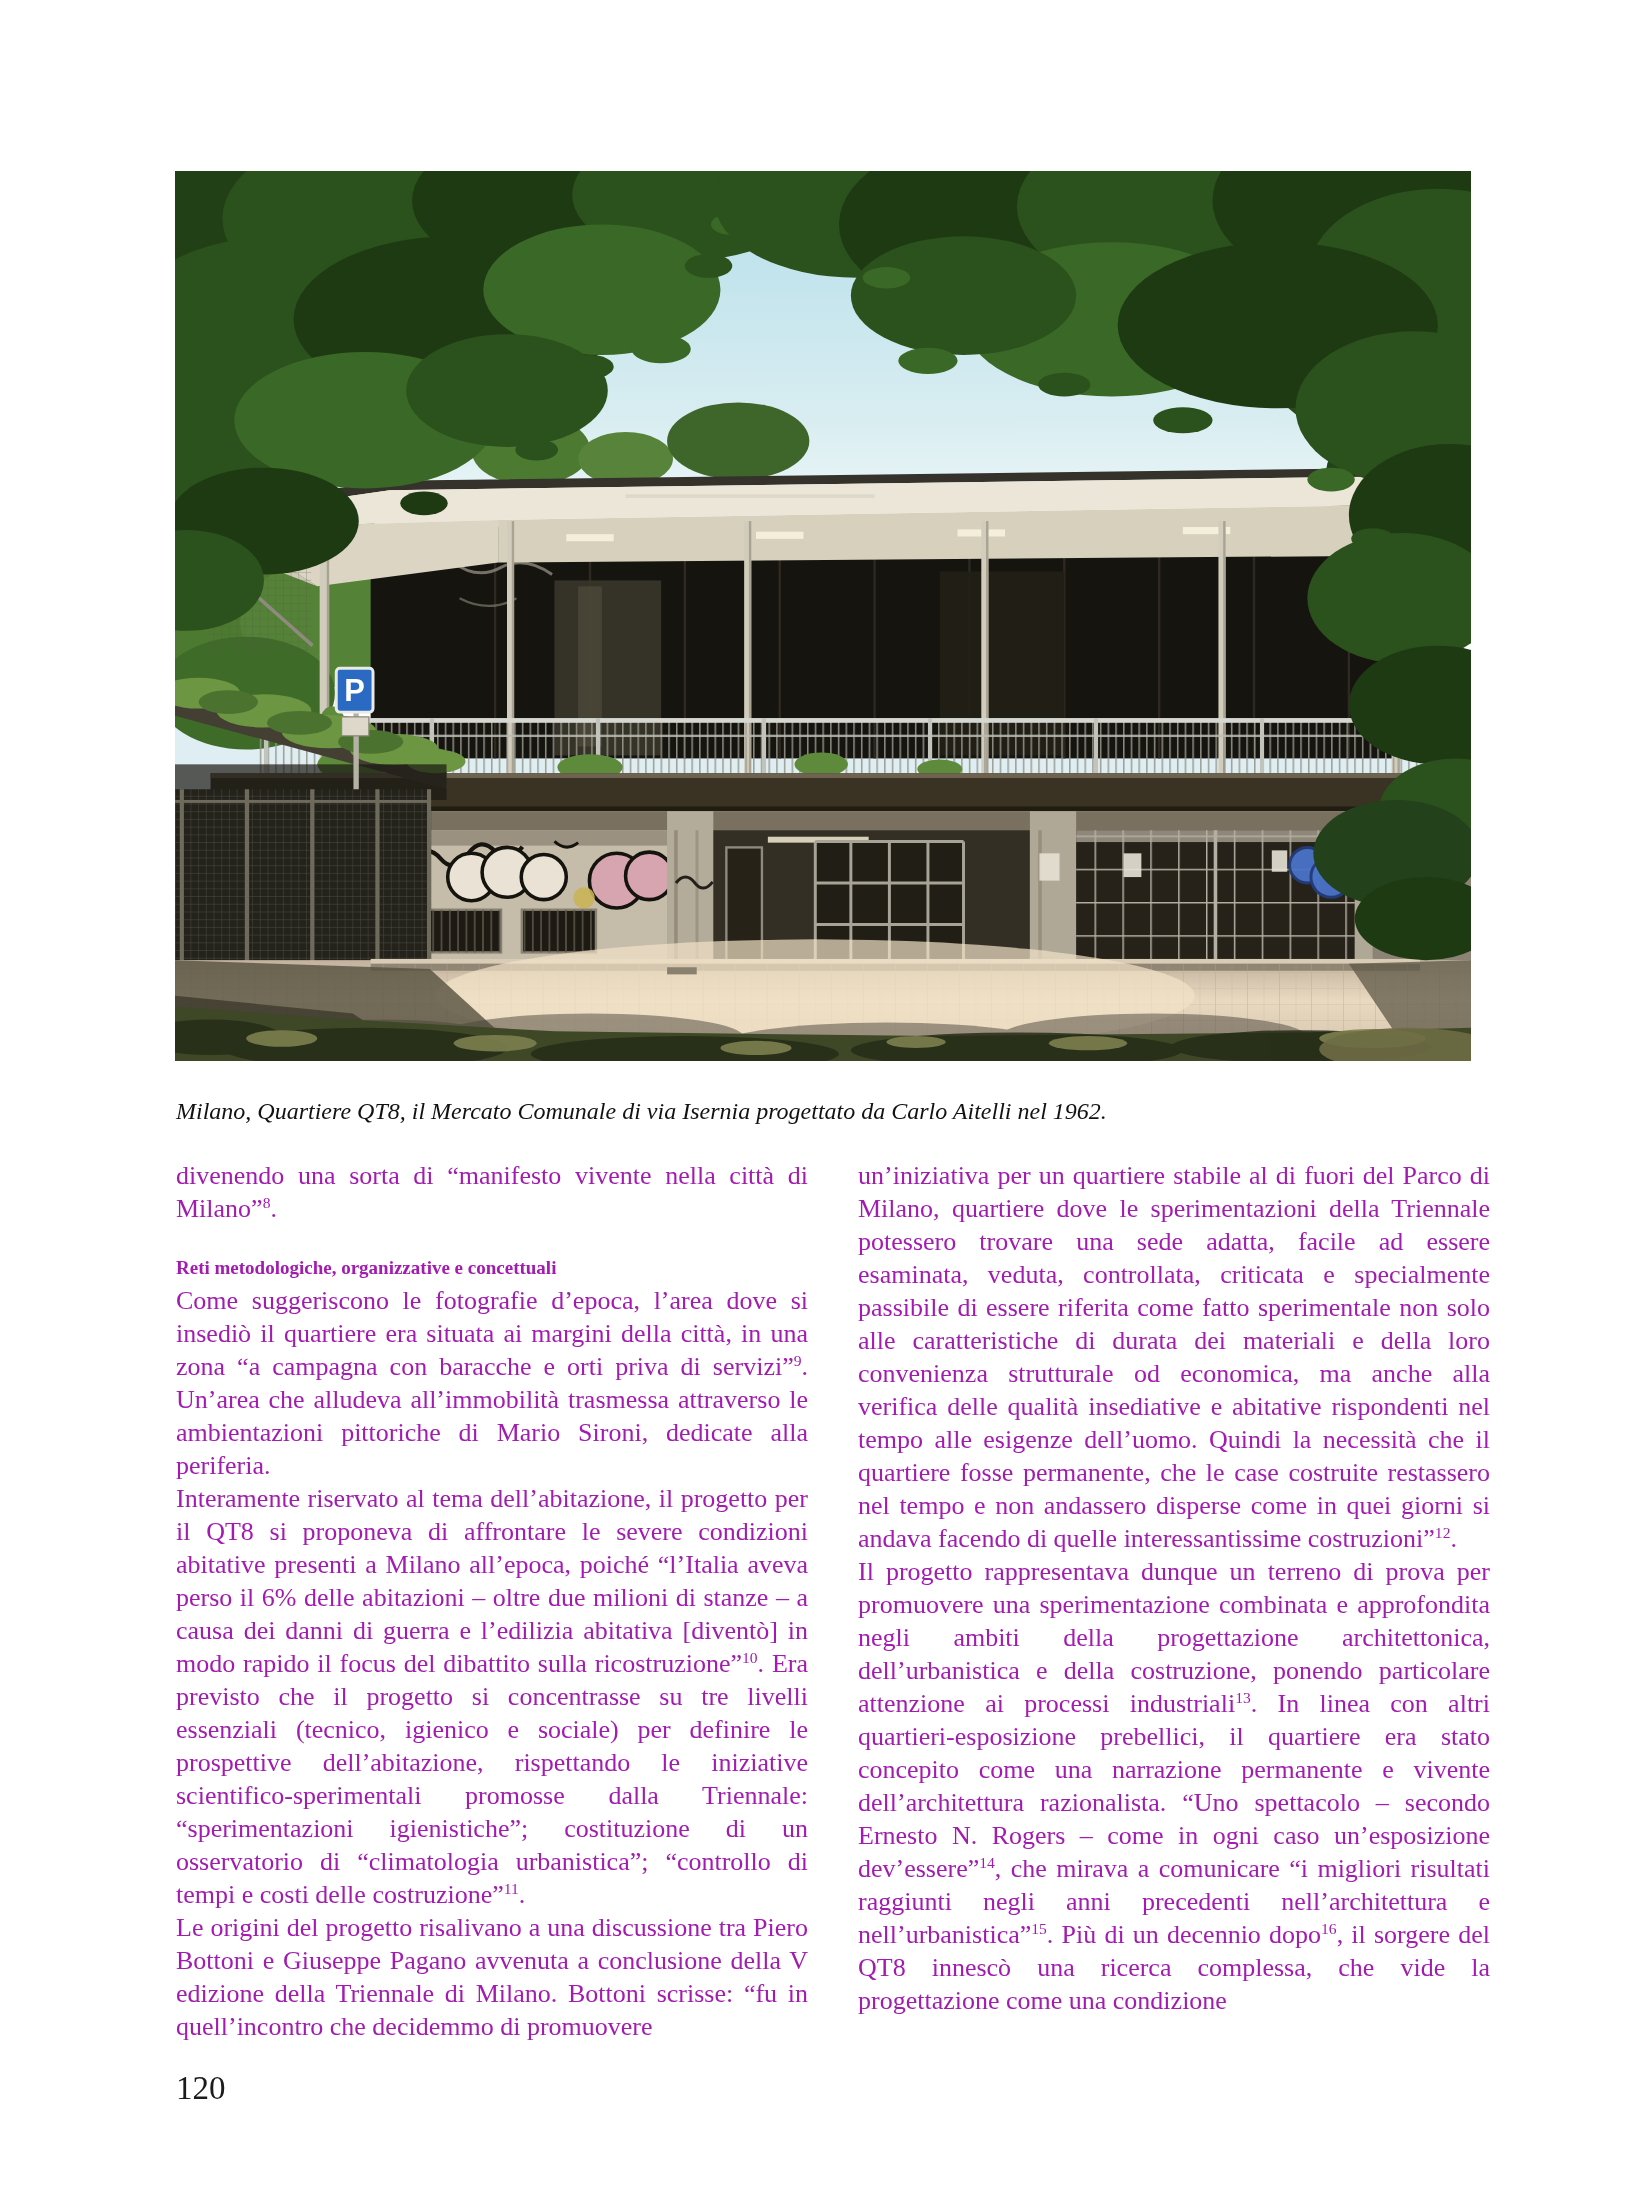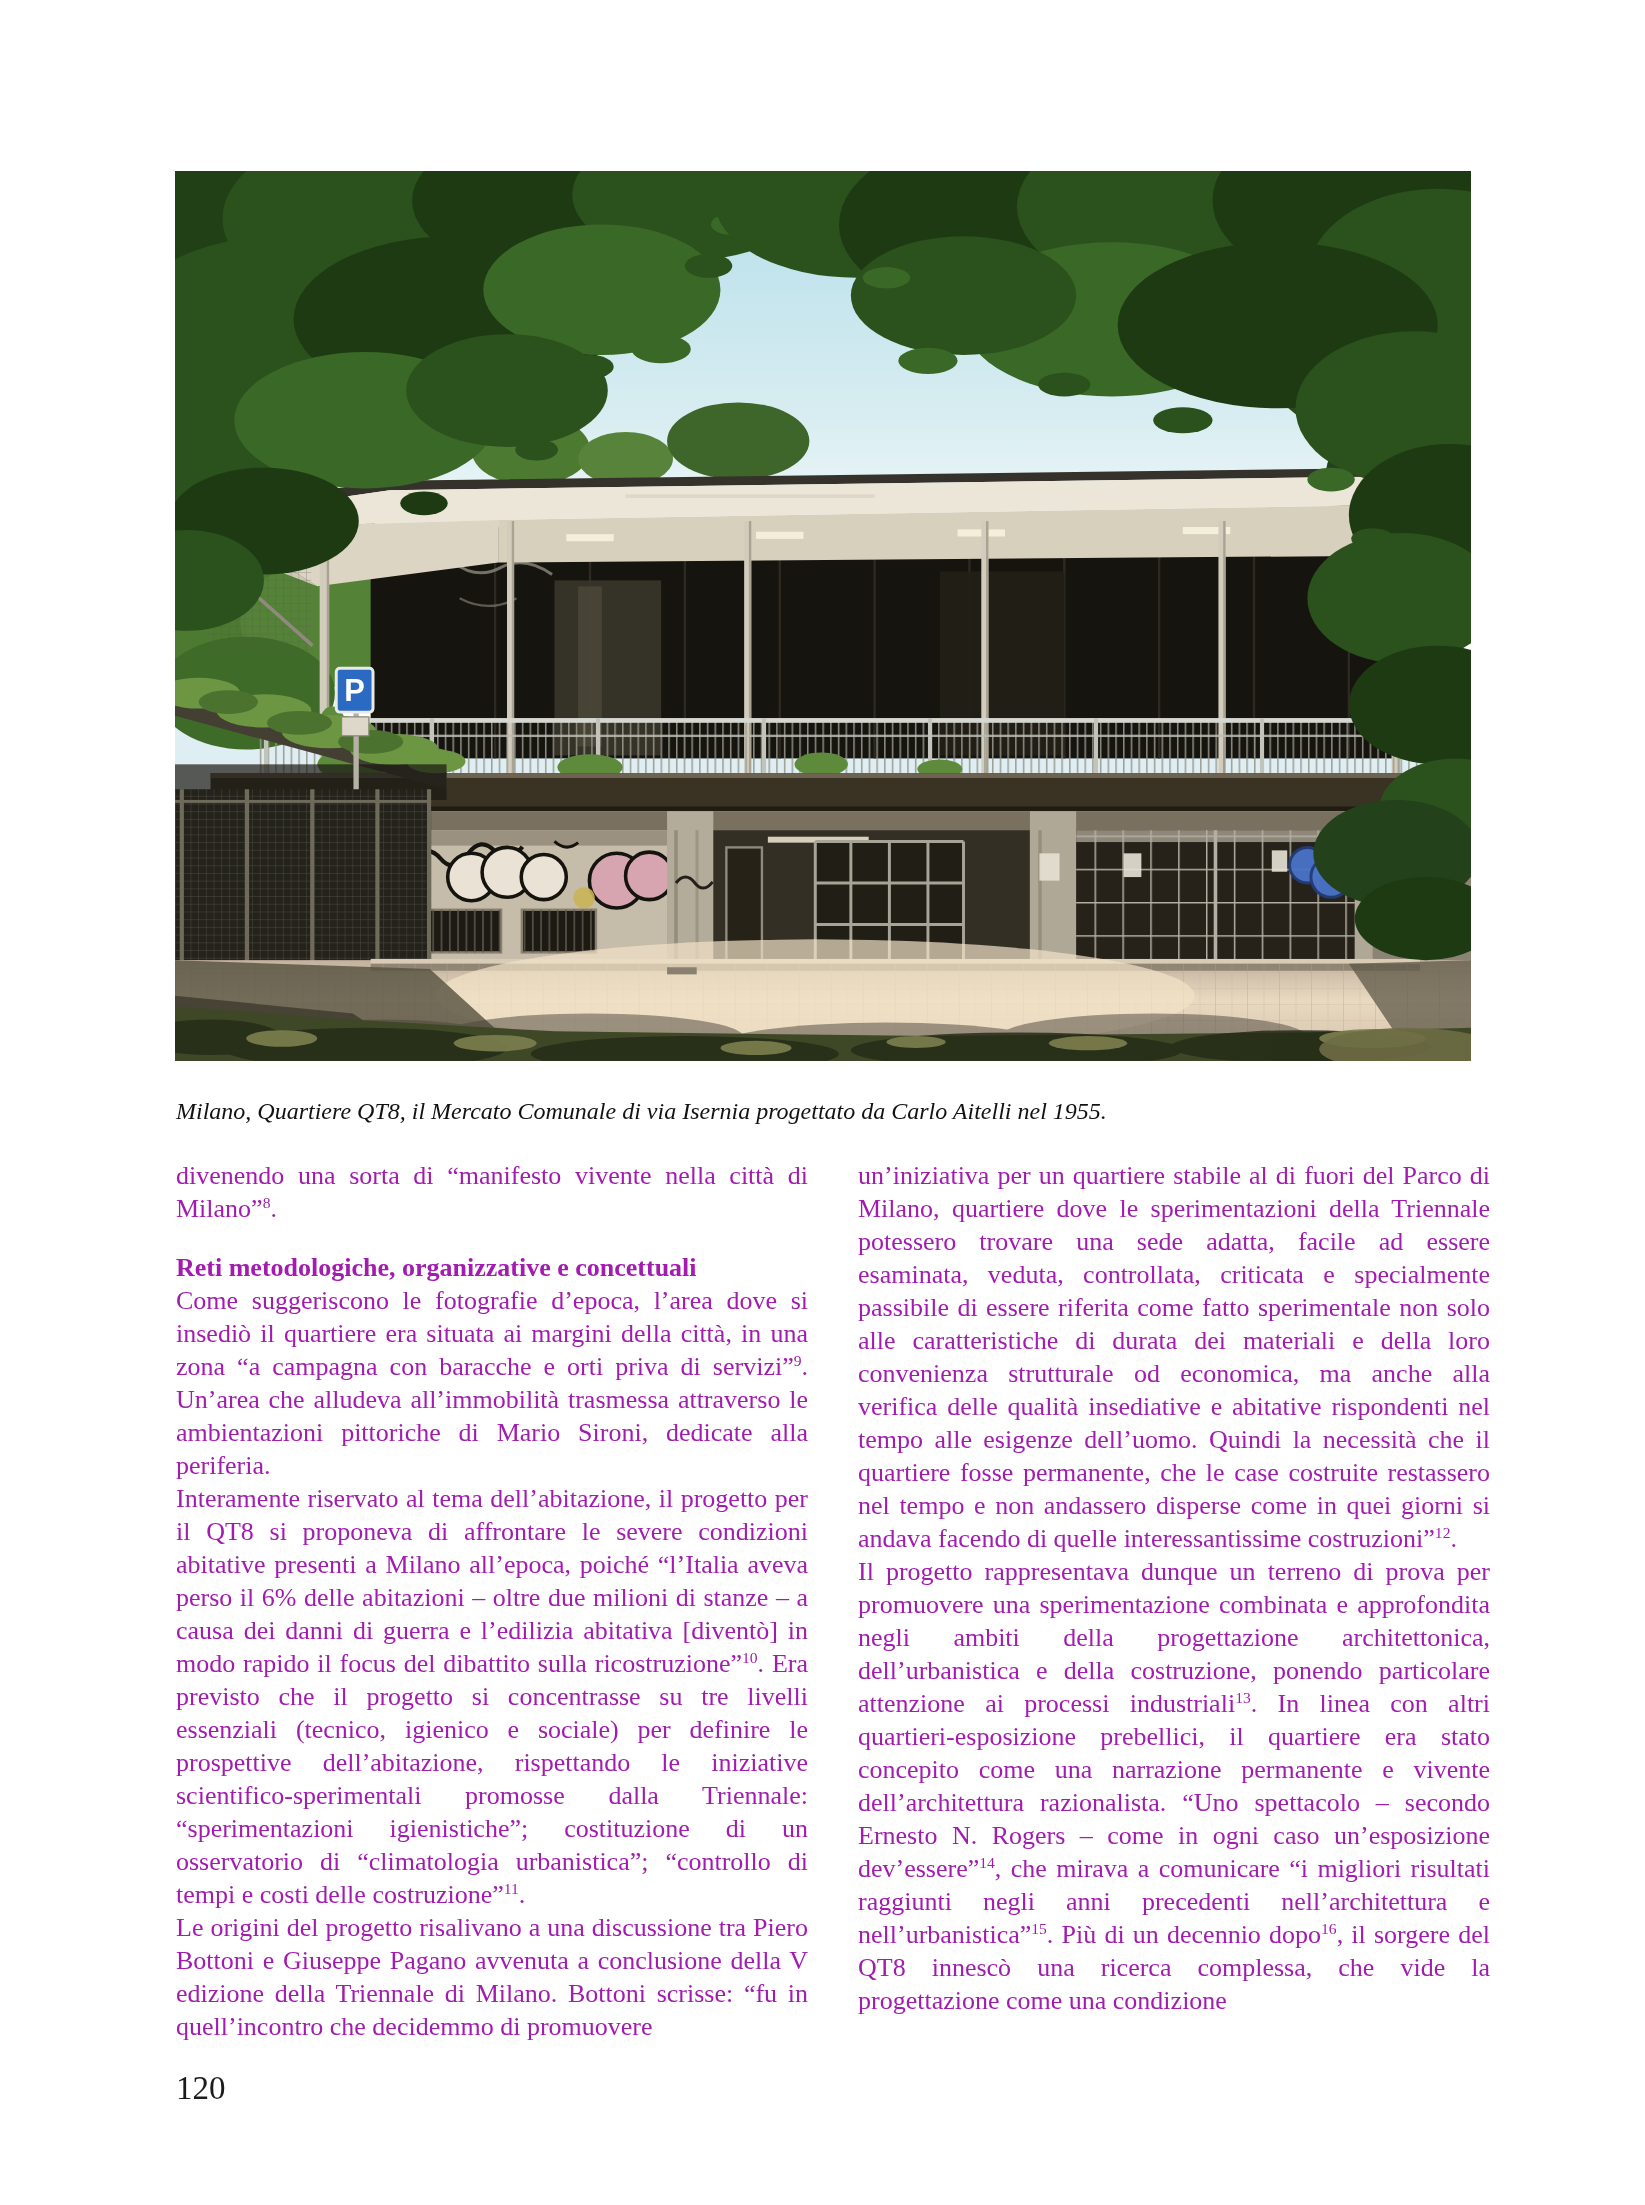--- a/index.html
+++ b/index.html
@@ -18,21 +18,21 @@
     font-size:24px; line-height:1.25; font-style:italic; color:#121212;
   }
   .col{
     position:absolute; top:1159px; width:632px;
     font-size:26px; line-height:33px; text-align:justify; color:#a21caf;
   }
   .col-left{left:176px;}
   .col-right{left:842px;margin-left:16px;}
   .col p{margin:0; padding:0;}
   .col .head{
-    font-size:26px; line-height:33px; font-weight:bold;
+    font-size:19px; line-height:33px; font-weight:bold;
     margin:26px 0 0 0; padding:0; text-align:left;
   }
   sup{font-size:60%; line-height:0; vertical-align:baseline; position:relative; top:-0.55em;}
   .pageno{
     position:absolute; left:176px; top:2070px; font-size:33px; color:#1b1b1b;
   }
 </style>
 </head>
 <body>
 
@@ -343,21 +343,21 @@
           <ellipse cx="1500" cy="360" rx="44" ry="20" fill="#2b511c"></ellipse>
           <ellipse cx="1700" cy="420" rx="50" ry="22" fill="#2b511c"></ellipse>
           <ellipse cx="1950" cy="520" rx="40" ry="20" fill="#3a6826"></ellipse>
           <ellipse cx="2020" cy="620" rx="36" ry="18" fill="#2b511c"></ellipse>
           <ellipse cx="1200" cy="180" rx="40" ry="18" fill="#3a6826"></ellipse>
         </g>
       </g>
     </svg>
   </figure>
 
-  <div class="caption">Milano, Quartiere QT8, il Mercato Comunale di via Isernia progettato da Carlo Aitelli nel 1955.</div>
+  <div class="caption">Milano, Quartiere QT8, il Mercato Comunale di via Isernia progettato da Carlo Aitelli nel 1962.</div>
 
   <div class="col col-left">
     <p>divenendo una sorta di “manifesto vivente nella città di Milano”<sup>8</sup>.</p>
     <p class="head">Reti metodologiche, organizzative e concettuali</p>
     <p>Come suggeriscono le fotografie d’epoca, l’area dove si insediò il quartiere era situata ai margini della città, in una zona “a campagna con baracche e orti priva di servizi”<sup>9</sup>. Un’area che alludeva all’immobilità trasmessa attraverso le ambientazioni pittoriche di Mario Sironi, dedicate alla periferia.</p>
     <p>Interamente riservato al tema dell’abitazione, il progetto per il QT8 si proponeva di affrontare le severe condizioni abitative presenti a Milano all’epoca, poiché “l’Italia aveva perso il 6% delle abitazioni – oltre due milioni di stanze – a causa dei danni di guerra e l’edilizia abitativa [diventò] in modo rapido il focus del dibattito sulla ricostruzione”<sup>10</sup>. Era previsto che il progetto si concentrasse su tre livelli essenziali (tecnico, igienico e sociale) per definire le prospettive dell’abitazione, rispettando le iniziative scientifico-sperimentali promosse dalla Triennale: “sperimentazioni igienistiche”; costituzione di un osservatorio di “climatologia urbanistica”; “controllo di tempi e costi delle costruzione”<sup>11</sup>.</p>
     <p>Le origini del progetto risalivano a una discussione tra Piero Bottoni e Giuseppe Pagano avvenuta a conclusione della V edizione della Triennale di Milano. Bottoni scrisse: “fu in quell’incontro che decidemmo di promuovere</p>
   </div>
 
   <div class="col col-right">

